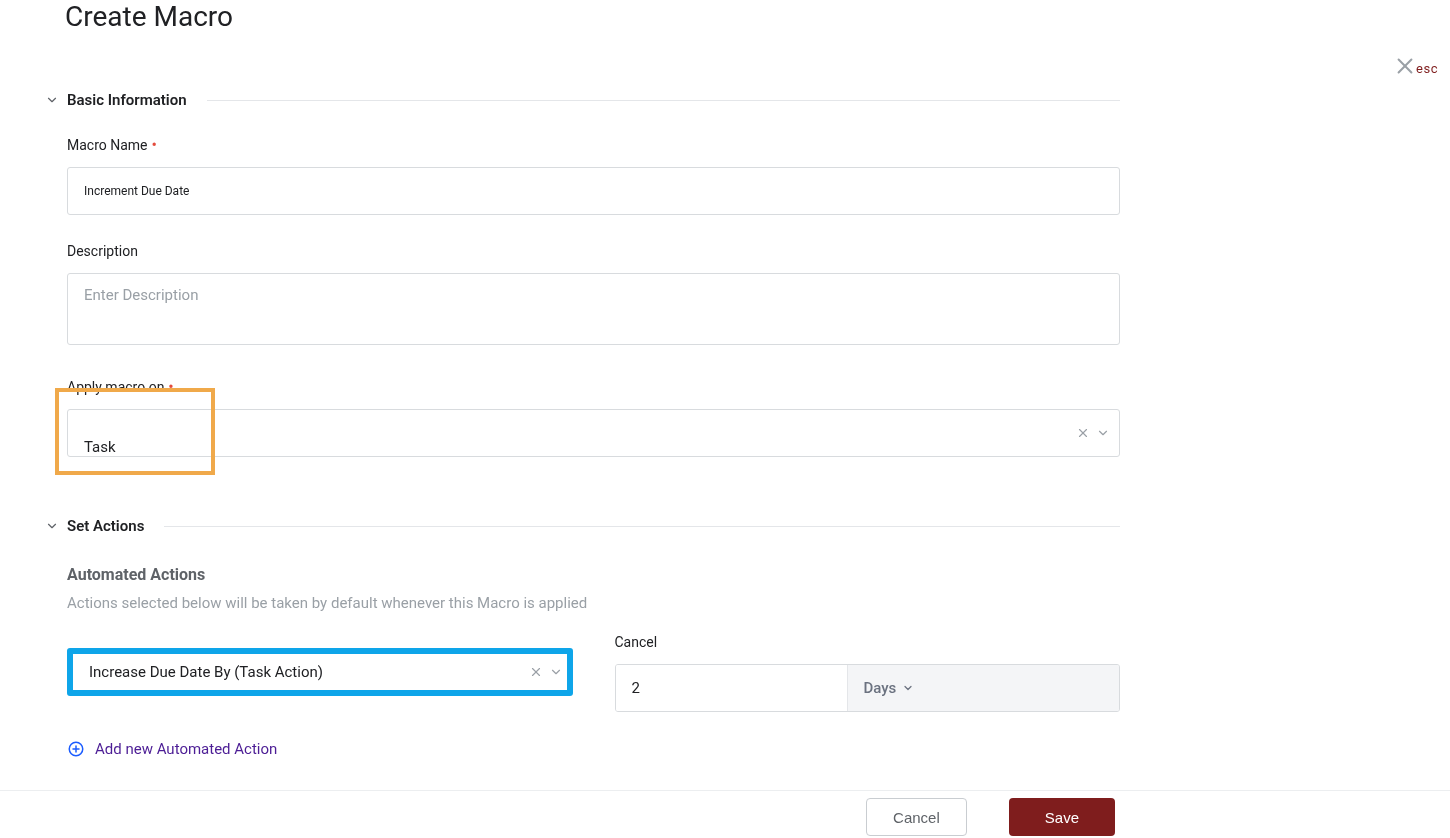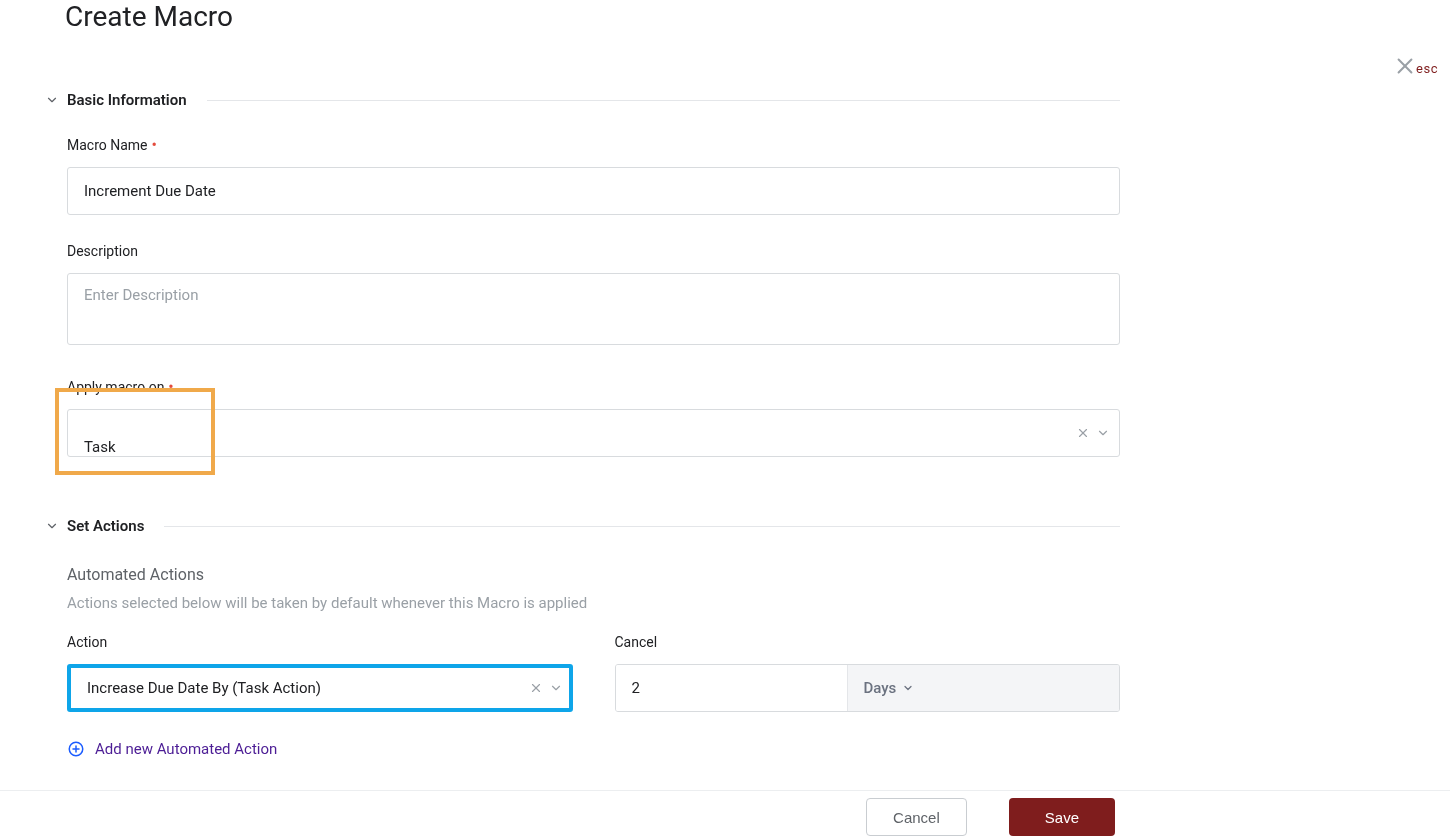--- a/index.html
+++ b/index.html
@@ -89,21 +89,21 @@
       color: #e34b3d;
       font-size: 16px;
       line-height: 8px;
     }
     .text-input {
       width: 100%;
       height: 48px;
       border: 1px solid #d8dbde;
       border-radius: 3px;
       padding: 0 16px;
-      font-size: 15px;
+      font-size: 12px;
       color: #202124;
       font-family: inherit;
       margin-top: 14px;
     }
     .textarea {
       width: 100%;
       height: 72px;
       border: 1px solid #d8dbde;
       border-radius: 3px;
       padding: 12px 16px;
@@ -150,21 +150,21 @@
       z-index: 5;
     }
     .highlight-apply {
       left: 55px;
       top: 388px;
       width: 160px;
       height: 87px;
     }
     .sub-heading {
       font-size: 16px;
-      font-weight: 400;
+      font-weight: 700;
       color: #5f6368;
       margin-top: 30px;
     }
     .sub-desc {
       font-size: 15px;
       color: #9aa0a6;
       margin-top: 10px;
     }
     .action-row {
       display: flex;
@@ -176,21 +176,21 @@
       font-size: 14px;
       color: #202124;
     }
     .action-select-wrap {
       position: relative;
       margin-top: 14px;
     }
     .action-select {
       width: 100%;
       height: 48px;
-      border: 4px solid #0ea5e9;
+      border: 6px solid #0ea5e9;
       border-radius: 3px;
       padding: 0 60px 0 16px;
       font-size: 15px;
       color: #202124;
       display: flex;
       align-items: center;
       background: #fff;
       cursor: pointer;
     }
     .value-row {
@@ -339,21 +339,20 @@
     <span class="section-title">Set Actions</span>
     <div class="section-rule"></div>
   </div>
 
   <div class="fields">
     <div class="sub-heading">Automated Actions</div>
     <div class="sub-desc">Actions selected below will be taken by default whenever this Macro is applied</div>
 
     <div class="action-row">
       <div class="col">
-        <div class="col-label">Action</div>
         <div class="action-select-wrap">
           <div class="action-select">
             <span>Increase Due Date By (Task Action)</span>
           </div>
           <div class="select-icons">
             <svg viewBox="0 0 24 24" fill="none" stroke="currentColor" stroke-width="2" stroke-linecap="round">
                 <line x1="6" y1="6" x2="18" y2="18"></line>
                 <line x1="18" y1="6" x2="6" y2="18"></line>
               </svg>
             <svg viewBox="0 0 24 24" fill="none" stroke="currentColor" stroke-width="2" stroke-linecap="round" stroke-linejoin="round">

